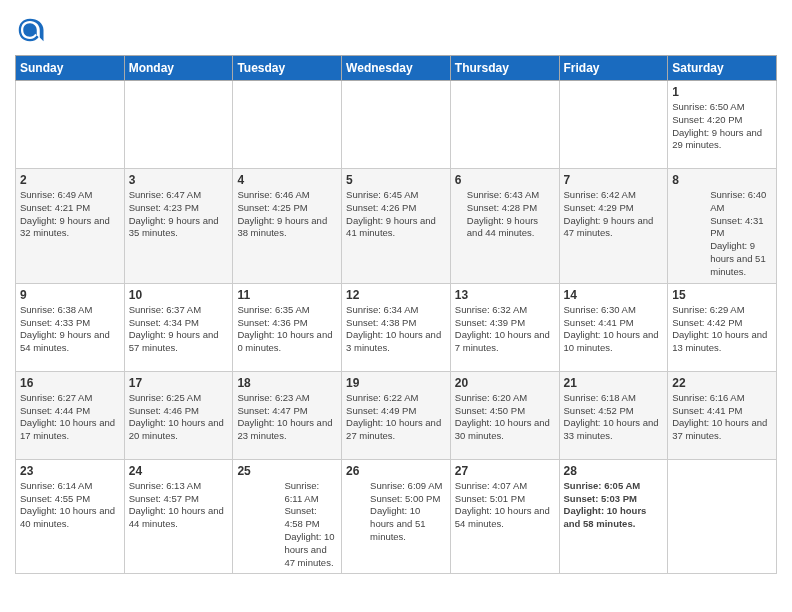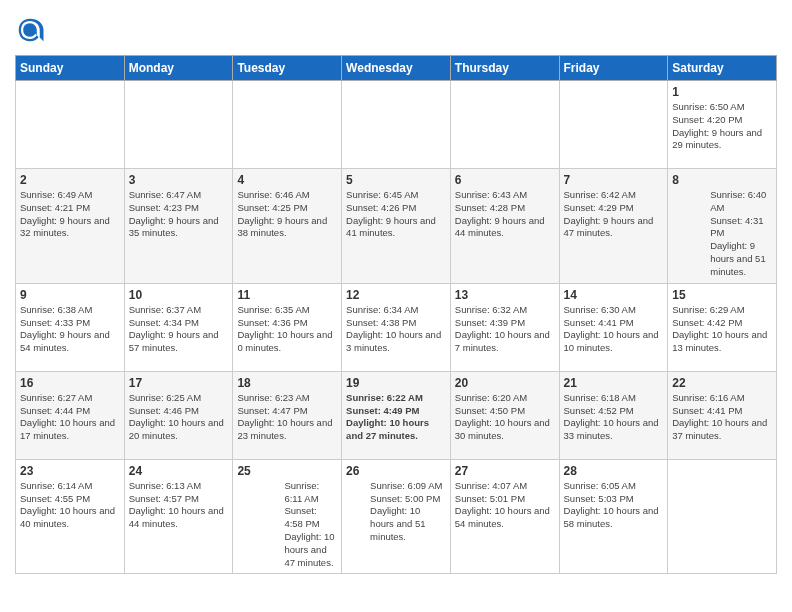--- a/index.html
+++ b/index.html
@@ -136,21 +136,21 @@
 Daylight: 9 hours and 38 minutes.</div>
         </td>
         <td>
           <div class="day-number">5</div>
           <div class="day-info" style="white-space: pre-line;">Sunrise: 6:45 AM
 Sunset: 4:26 PM
 Daylight: 9 hours and 41 minutes.</div>
         </td>
         <td>
           <div class="day-number">6</div>
-          <div class="day-info" style="white-space: pre-line;">Sunrise: 6:43 AM
+          <div class="day-info" style="white-space: pre-line; margin-left: 12px;">Sunrise: 6:43 AM
 Sunset: 4:28 PM
 Daylight: 9 hours and 44 minutes.</div>
         </td>
         <td>
           <div class="day-number">7</div>
           <div class="day-info" style="white-space: pre-line;">Sunrise: 6:42 AM
 Sunset: 4:29 PM
 Daylight: 9 hours and 47 minutes.</div>
         </td>
         <td>
@@ -218,21 +218,21 @@
 Daylight: 10 hours and 20 minutes.</div>
         </td>
         <td>
           <div class="day-number">18</div>
           <div class="day-info" style="white-space: pre-line;">Sunrise: 6:23 AM
 Sunset: 4:47 PM
 Daylight: 10 hours and 23 minutes.</div>
         </td>
         <td>
           <div class="day-number">19</div>
-          <div class="day-info" style="white-space: pre-line; font-weight: bold;">Sunrise: 6:22 AM
+          <div class="day-info" style="white-space: pre-line;">Sunrise: 6:22 AM
 Sunset: 4:49 PM
 Daylight: 10 hours and 27 minutes.</div>
         </td>
         <td>
           <div class="day-number">20</div>
           <div class="day-info" style="white-space: pre-line;">Sunrise: 6:20 AM
 Sunset: 4:50 PM
 Daylight: 10 hours and 30 minutes.</div>
         </td>
         <td>
@@ -274,20 +274,20 @@
 Daylight: 10 hours and 51 minutes.</div>
         </td>
         <td>
           <div class="day-number">27</div>
           <div class="day-info" style="white-space: pre-line;">Sunrise: 4:07 AM
 Sunset: 5:01 PM
 Daylight: 10 hours and 54 minutes.</div>
         </td>
         <td>
           <div class="day-number">28</div>
-          <div class="day-info" style="white-space: pre-line;">Sunrise: 6:05 AM
+          <div class="day-info" style="white-space: pre-line; font-weight: bold;">Sunrise: 6:05 AM
 Sunset: 5:03 PM
 Daylight: 10 hours and 58 minutes.</div>
         </td>
         <td class="empty-cell"></td>
       </tr>
     </tbody>
 </table>
 
 </body></html>

